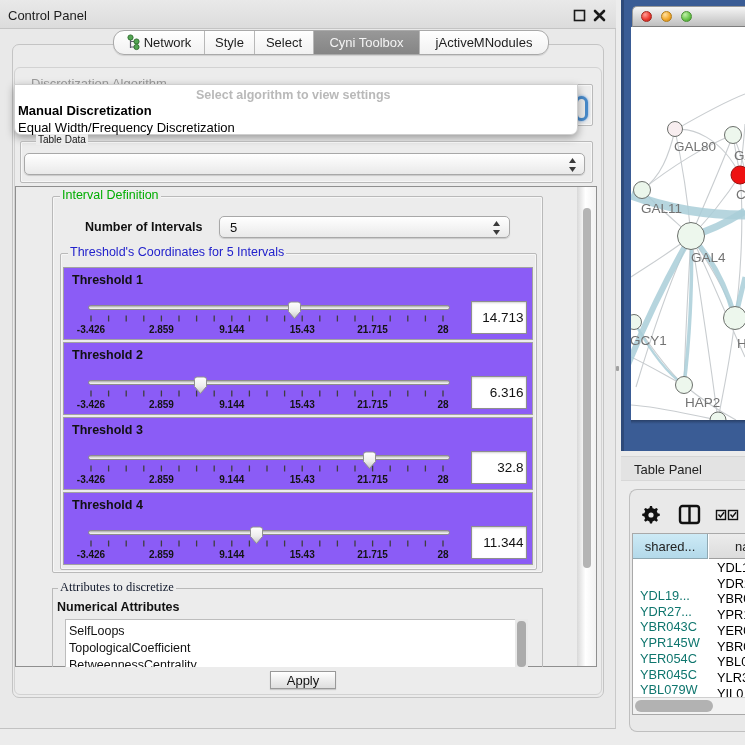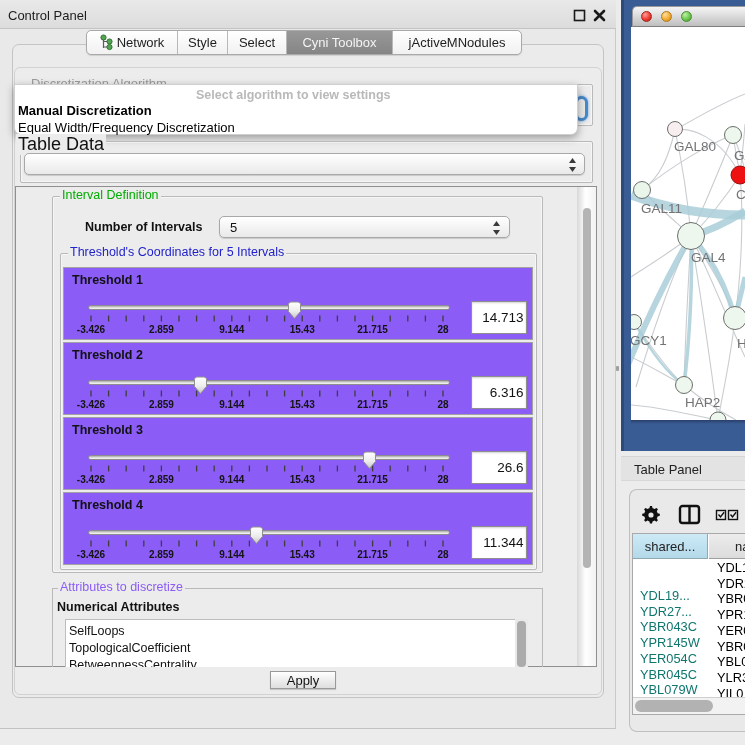--- a/index.html
+++ b/index.html
@@ -4,21 +4,21 @@
 <style>
 html,body{margin:0;padding:0;width:745px;height:745px;overflow:hidden;background:#ececec;font-family:"Liberation Sans",sans-serif;}
 *{box-sizing:border-box;}
 .abs{position:absolute;}
 #stage{position:relative;width:745px;height:745px;padding-left:8px;}
 
 #lwin{left:0;top:0;width:616px;height:729px;background:#e9e9e9;border-right:1px solid #c9c9c9;border-bottom:1px solid #c2c2c2;}
 #ltitle{left:0;top:0;width:616px;height:29px;background:linear-gradient(#e9e9e9,#dcdcdc);border-bottom:1px solid #c4c4c4;}
 #ltitle .t{position:absolute;left:8px;top:8px;font-size:13px;color:#1c1c1c;}
 
-.seg{display:flex;z-index:5;border:1px solid #a9a9a9;border-radius:5px;background:linear-gradient(#ffffff,#f1f1f1);overflow:hidden;box-shadow:0 1px 1px rgba(0,0,0,0.12);}
+.seg{display:flex;z-index:5;border:1px solid #a9a9a9;border-radius:11px;background:linear-gradient(#ffffff,#f1f1f1);overflow:hidden;box-shadow:0 1px 1px rgba(0,0,0,0.12);margin-left:27px;}
 .seg .s{display:flex;align-items:center;justify-content:center;font-size:13px;color:#1d1d1d;border-right:1px solid #b8b8b8;white-space:nowrap;}
 .seg .s:last-child{border-right:none;}
 .seg .sel{background:linear-gradient(#989898,#858585);color:#f4f4f4;}
 
 #opanel{left:12px;top:44px;width:592px;height:654px;background:#ebebeb;border:1px solid #c4c4c4;border-radius:7px;}
 #ipanel{left:14px;top:67px;width:588px;height:628px;background:#ececec;border:1px solid #d2d2d2;border-radius:6px;}
 .gbox{border:1px solid #b9b9b9;border-radius:2px;box-shadow:inset 0 0 0 1px rgba(255,255,255,.55);}
 .gtitle{position:absolute;font-size:12.5px;background:#ececec;padding:0 2px;line-height:13px;}
 
 .combo{background:linear-gradient(#ffffff,#f2f2f2 60%,#e9e9e9);border:1px solid #a8a8a8;border-radius:5px;box-shadow:0 1px 1px rgba(0,0,0,.15);}
@@ -75,21 +75,21 @@
 <div class="abs" style="left:29px;top:76px;font-size:13px;color:#9a9a9a;background:#ececec;padding:0 2px;">Discretization Algorithm</div>
 <div class="abs combo" style="left:24px;top:97px;width:561px;height:23px;"></div>
 <div class="abs" style="left:575px;top:96px;width:13px;height:25px;border:3px solid #4788c7;border-radius:8px;background:#e8e8e8;box-shadow:0 0 3px rgba(90,150,220,.9);"></div>
 
 <div class="abs" style="left:14px;top:84px;width:564px;height:51px;background:#ffffff;border:1px solid #cfcfcf;border-radius:0 0 7px 7px;box-shadow:0 3px 9px rgba(0,0,0,.35);"></div>
 <div class="abs" style="left:196px;top:87.5px;font-size:12.5px;font-weight:bold;color:#b9b9b9;">Select algorithm to view settings</div>
 <div class="abs" style="left:18px;top:102.5px;font-size:13px;font-weight:bold;color:#000;">Manual Discretization</div>
 <div class="abs" style="left:18px;top:119.5px;font-size:13px;color:#000;">Equal Width/Frequency Discretization</div>
 
 <div class="abs gbox" style="left:20px;top:141px;width:573px;height:42px;"></div>
-<div class="abs" style="left:16px;top:134px;font-size:18px;color:#111;background:#ececec;padding:0 2px;">Table Data</div>
+<div class="abs" style="left:36px;top:134px;font-size:10px;color:#111;background:#ececec;padding:0 2px;">Table Data</div>
 <div class="abs combo" style="left:24px;top:153px;width:561px;height:22px;">
   <svg class="updn" style="right:7px;top:4px;" viewBox="0 0 9 14">
         <path d="M4.5 0 L8 5 L1 5 Z" fill="#3a3a3a"></path>
         <path d="M4.5 14 L8 9 L1 9 Z" fill="#3a3a3a"></path>
       </svg>
 </div>
 
 <div class="abs" style="left:15px;top:186px;width:582px;height:481px;border:1px solid #8f8f8f;background:#ececec;"></div>
 <div class="abs" style="left:577px;top:187px;width:19px;height:479px;background:linear-gradient(90deg,#d8d8d8,#ffffff 45%,#f2f2f2);"></div>
 <div class="abs" style="left:583px;top:208px;width:8px;height:360px;background:#b4b4b4;border-radius:4px;"></div>
@@ -235,21 +235,21 @@
         <defs>
           <linearGradient id="g417" x1="0" y1="0" x2="0" y2="1">
             <stop offset="0" stop-color="#ffffff"></stop>
             <stop offset="0.55" stop-color="#ededed"></stop>
             <stop offset="1" stop-color="#c8c8c8"></stop>
           </linearGradient>
         </defs>
         <path d="M2.5,3.5 Q2.5,1 5,1 L12,1 Q14.5,1 14.5,3.5 L14.5,10.5 L8.5,17.5 L2.5,10.5 Z" fill="url(#g417)" stroke="#909090" stroke-width="1"></path>
       </svg>
 <div class="vbox">
-        <span class="v">26.6</span>
+        <span class="v">32.8</span>
       </div>
 </div>
 <div class="abs thp" style="top:492px;">
 <div class="thlab">Threshold 4</div>
 <div class="track"></div>
 <svg style="position:absolute;left:0;top:0;" width="468" height="71">
         <line x1="27.0" y1="47.5" x2="27.0" y2="53.5" stroke="#3e3e3e" stroke-width="1.3"></line>
         <line x1="44.6" y1="47.5" x2="44.6" y2="53.5" stroke="#3e3e3e" stroke-width="1.3"></line>
         <line x1="62.2" y1="47.5" x2="62.2" y2="53.5" stroke="#3e3e3e" stroke-width="1.3"></line>
         <line x1="79.8" y1="47.5" x2="79.8" y2="53.5" stroke="#3e3e3e" stroke-width="1.3"></line>
@@ -286,21 +286,21 @@
           </linearGradient>
         </defs>
         <path d="M2.5,3.5 Q2.5,1 5,1 L12,1 Q14.5,1 14.5,3.5 L14.5,10.5 L8.5,17.5 L2.5,10.5 Z" fill="url(#g492)" stroke="#909090" stroke-width="1"></path>
       </svg>
 <div class="vbox">
         <span class="v">11.344</span>
       </div>
 </div>
 
 <div class="abs" style="left:52px;top:588px;width:491px;height:79px;border:1px solid #b9b9b9;border-bottom:none;"></div>
-<div class="abs gtitle" style="left:58px;top:581px;color:#8b5cf6;">Attributes to discretize</div>
+<div class="abs gtitle" style="left:58px;top:581px;color:#0f172a;font-family:Liberation Serif, serif;">Attributes to discretize</div>
 <div class="abs" style="left:57px;top:600px;font-size:12.5px;font-weight:bold;color:#111;">Numerical Attributes</div>
 <div class="abs" style="left:65px;top:619px;width:463px;height:48px;background:#ffffff;border:1px solid #bdbdbd;border-bottom:none;overflow:hidden;">
   <div style="padding:3px 0 0 3px;" class="item">SelfLoops<br>TopologicalCoefficient<br>BetweennessCentrality</div>
 </div>
 <div class="abs" style="left:515px;top:619px;width:13px;height:48px;background:#e9e9e9;"></div>
 <div class="abs" style="left:517px;top:621px;width:9px;height:46px;background:#ababab;border-radius:4px;"></div>
 
 <div class="abs" style="left:270px;top:671px;width:66px;height:18px;background:linear-gradient(#ffffff,#ececec 55%,#dedede);border:1px solid #999;border-radius:0;box-shadow:0 1px 1px rgba(0,0,0,.15);text-align:center;font-size:13px;color:#111;line-height:17px;">Apply</div>
 
 

